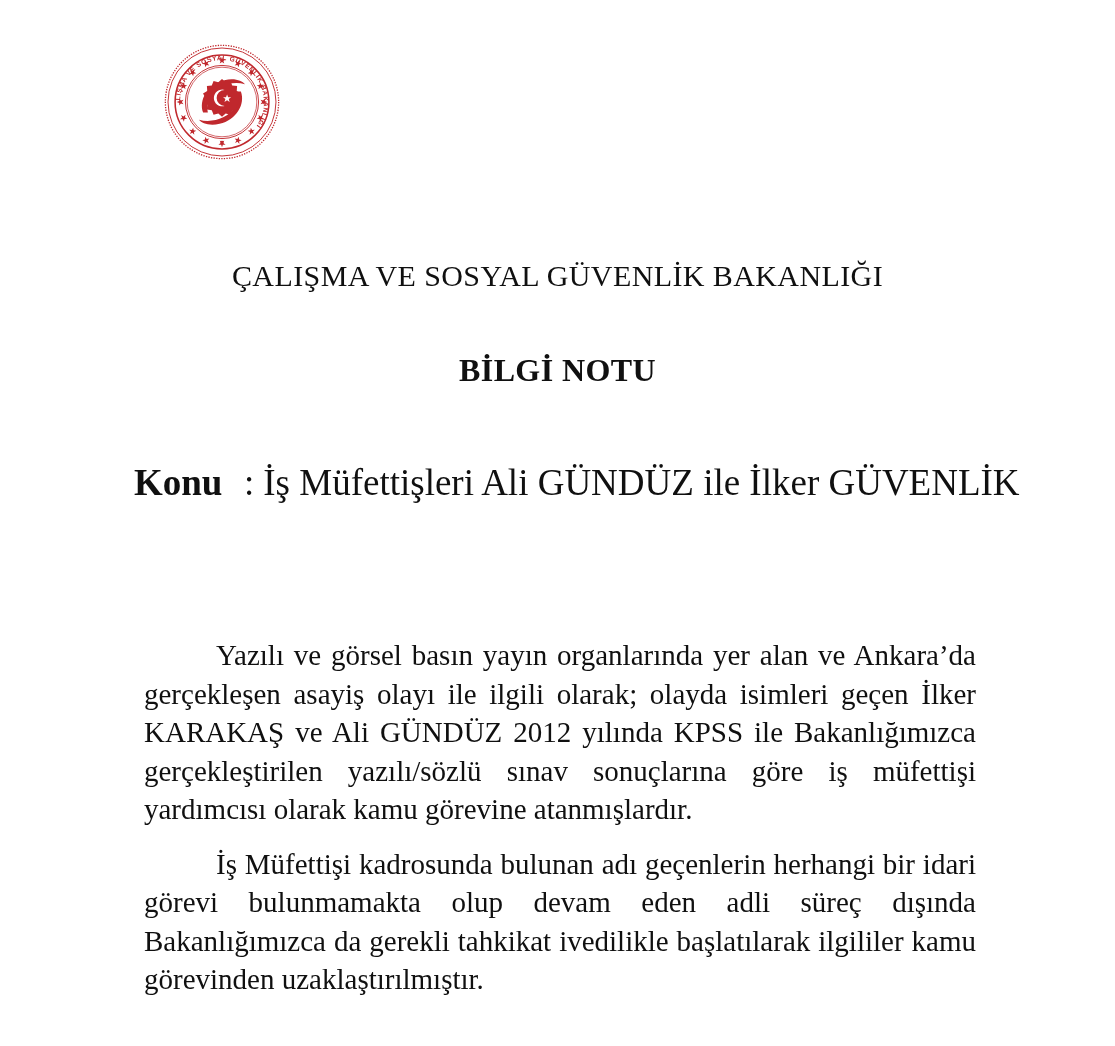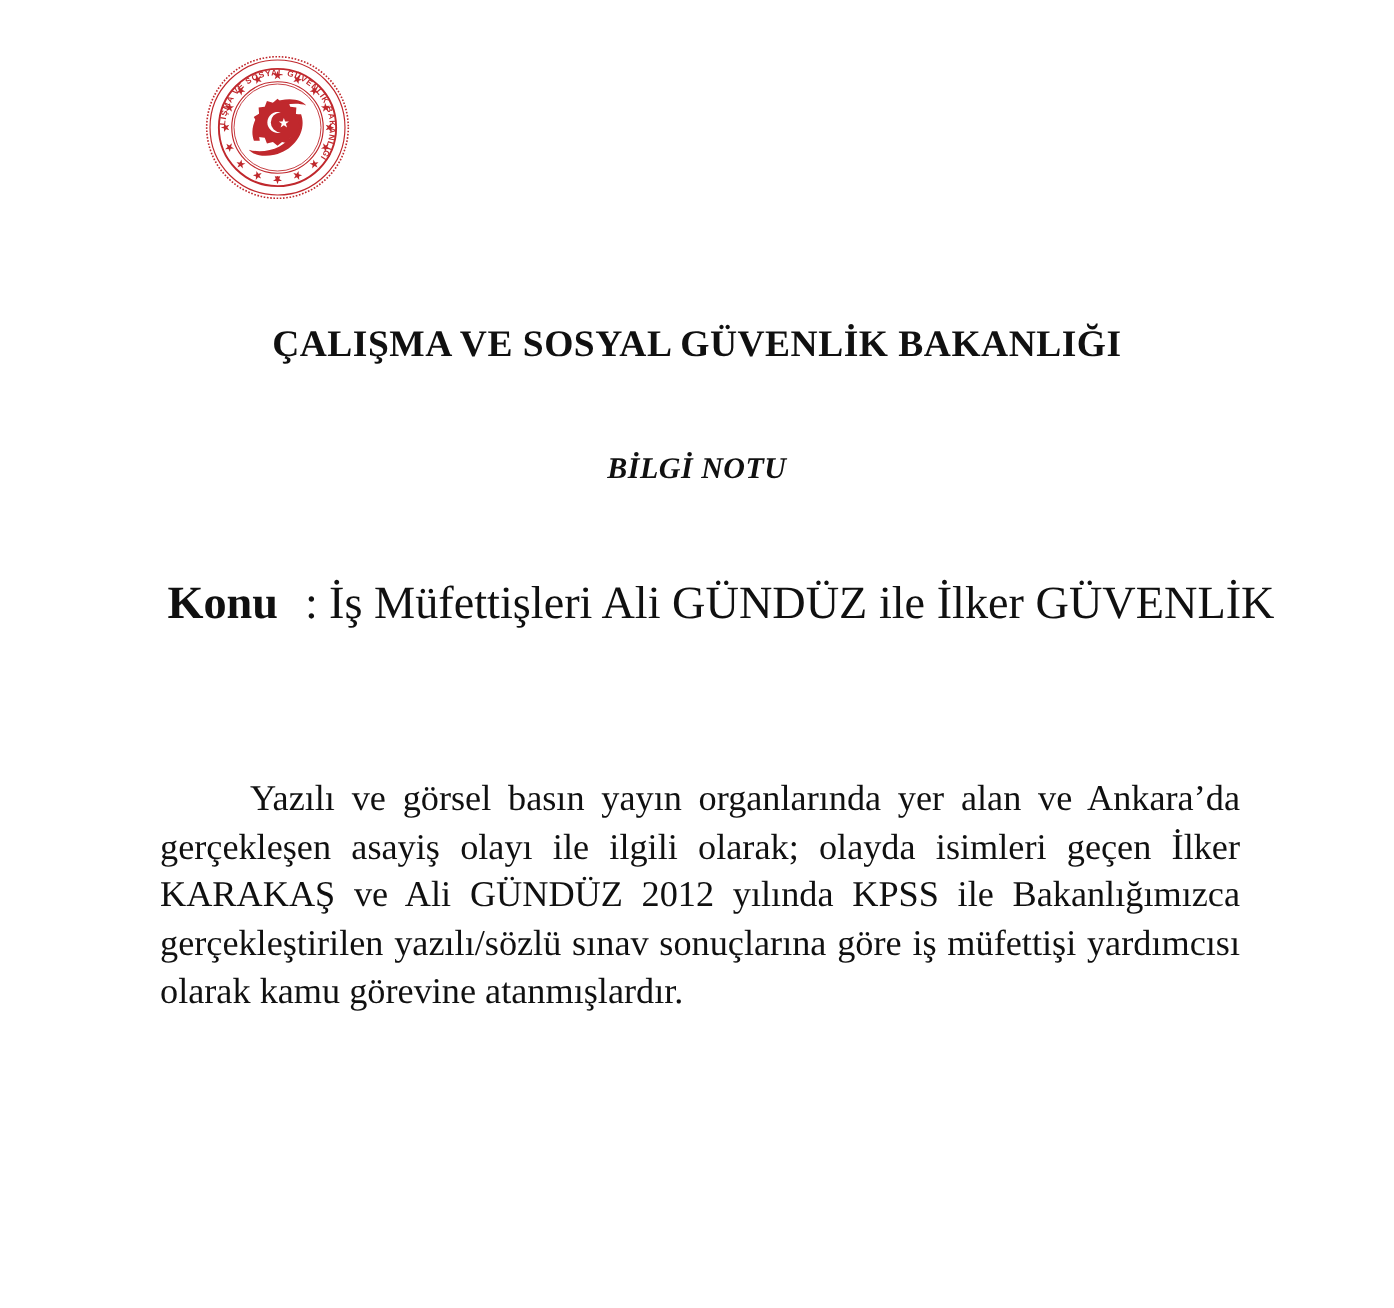--- a/index.html
+++ b/index.html
@@ -31,34 +31,33 @@
   
   .title-block {
     position: absolute;
     left: 0;
     top: 258px;
     width: 1115px;
     text-align: center;
   }
   .doc-title {
     font-size: 30px;
-    font-weight: bold;
+    font-weight: normal;
     letter-spacing: 0.4px;
     line-height: 1.2;
     margin: 0;
     white-space: nowrap;
   }
   .doc-subtitle {
-    font-size: 24px;
+    font-size: 32px;
     font-weight: bold;
     letter-spacing: 0.4px;
     line-height: 1.2;
-    margin: 18px;
+    margin: 8px;
     padding-top: 49px;
-    font-style: italic;
   }
 
   
   .subject-row {
     position: absolute;
     left: 134px;
     top: 461px;
     display: flex;
     align-items: baseline;
     font-size: 37px;
@@ -81,21 +80,21 @@
     position: absolute;
     left: 128px;
     top: 620px;
     width: 864px;
     font-size: 29px;
     line-height: 38.5px;
     text-align: justify;
     text-justify: inter-word;
   }
   .body-block p {
-    margin: 0;
+    margin: 16px;
     text-indent: 72px;
   }
 </style>
 </head>
 <body>
 
 <div class="page">
 
   <div class="emblem-wrap">
     <svg viewBox="0 0 200 200" xmlns="http://www.w3.org/2000/svg" aria-hidden="true">
@@ -203,15 +202,16 @@
   </div>
 
   <div class="subject-row">
     <span class="subject-label">Konu</span>
     <span class="subject-sep">:</span>
     <span class="subject-value">İş Müfettişleri Ali GÜNDÜZ ile İlker GÜVENLİK</span>
   </div>
 
   <div class="body-block">
     <p>Yazılı ve görsel basın yayın organlarında yer alan ve Ankara’da gerçekleşen asayiş olayı ile ilgili olarak; olayda isimleri geçen İlker KARAKAŞ ve Ali GÜNDÜZ 2012 yılında KPSS ile Bakanlığımızca gerçekleştirilen yazılı/sözlü sınav sonuçlarına göre iş müfettişi yardımcısı olarak kamu görevine atanmışlardır.</p>
+    <p>İş Müfettişi kadrosunda bulunan adı geçenlerin herhangi bir idari görevi bulunmamakta olup devam eden adli süreç dışında Bakanlığımızca da gerekli tahkikat ivedilikle başlatılarak ilgililer kamu görevinden uzaklaştırılmıştır.</p>
   </div>
 
 </div>
 
 </body></html>

